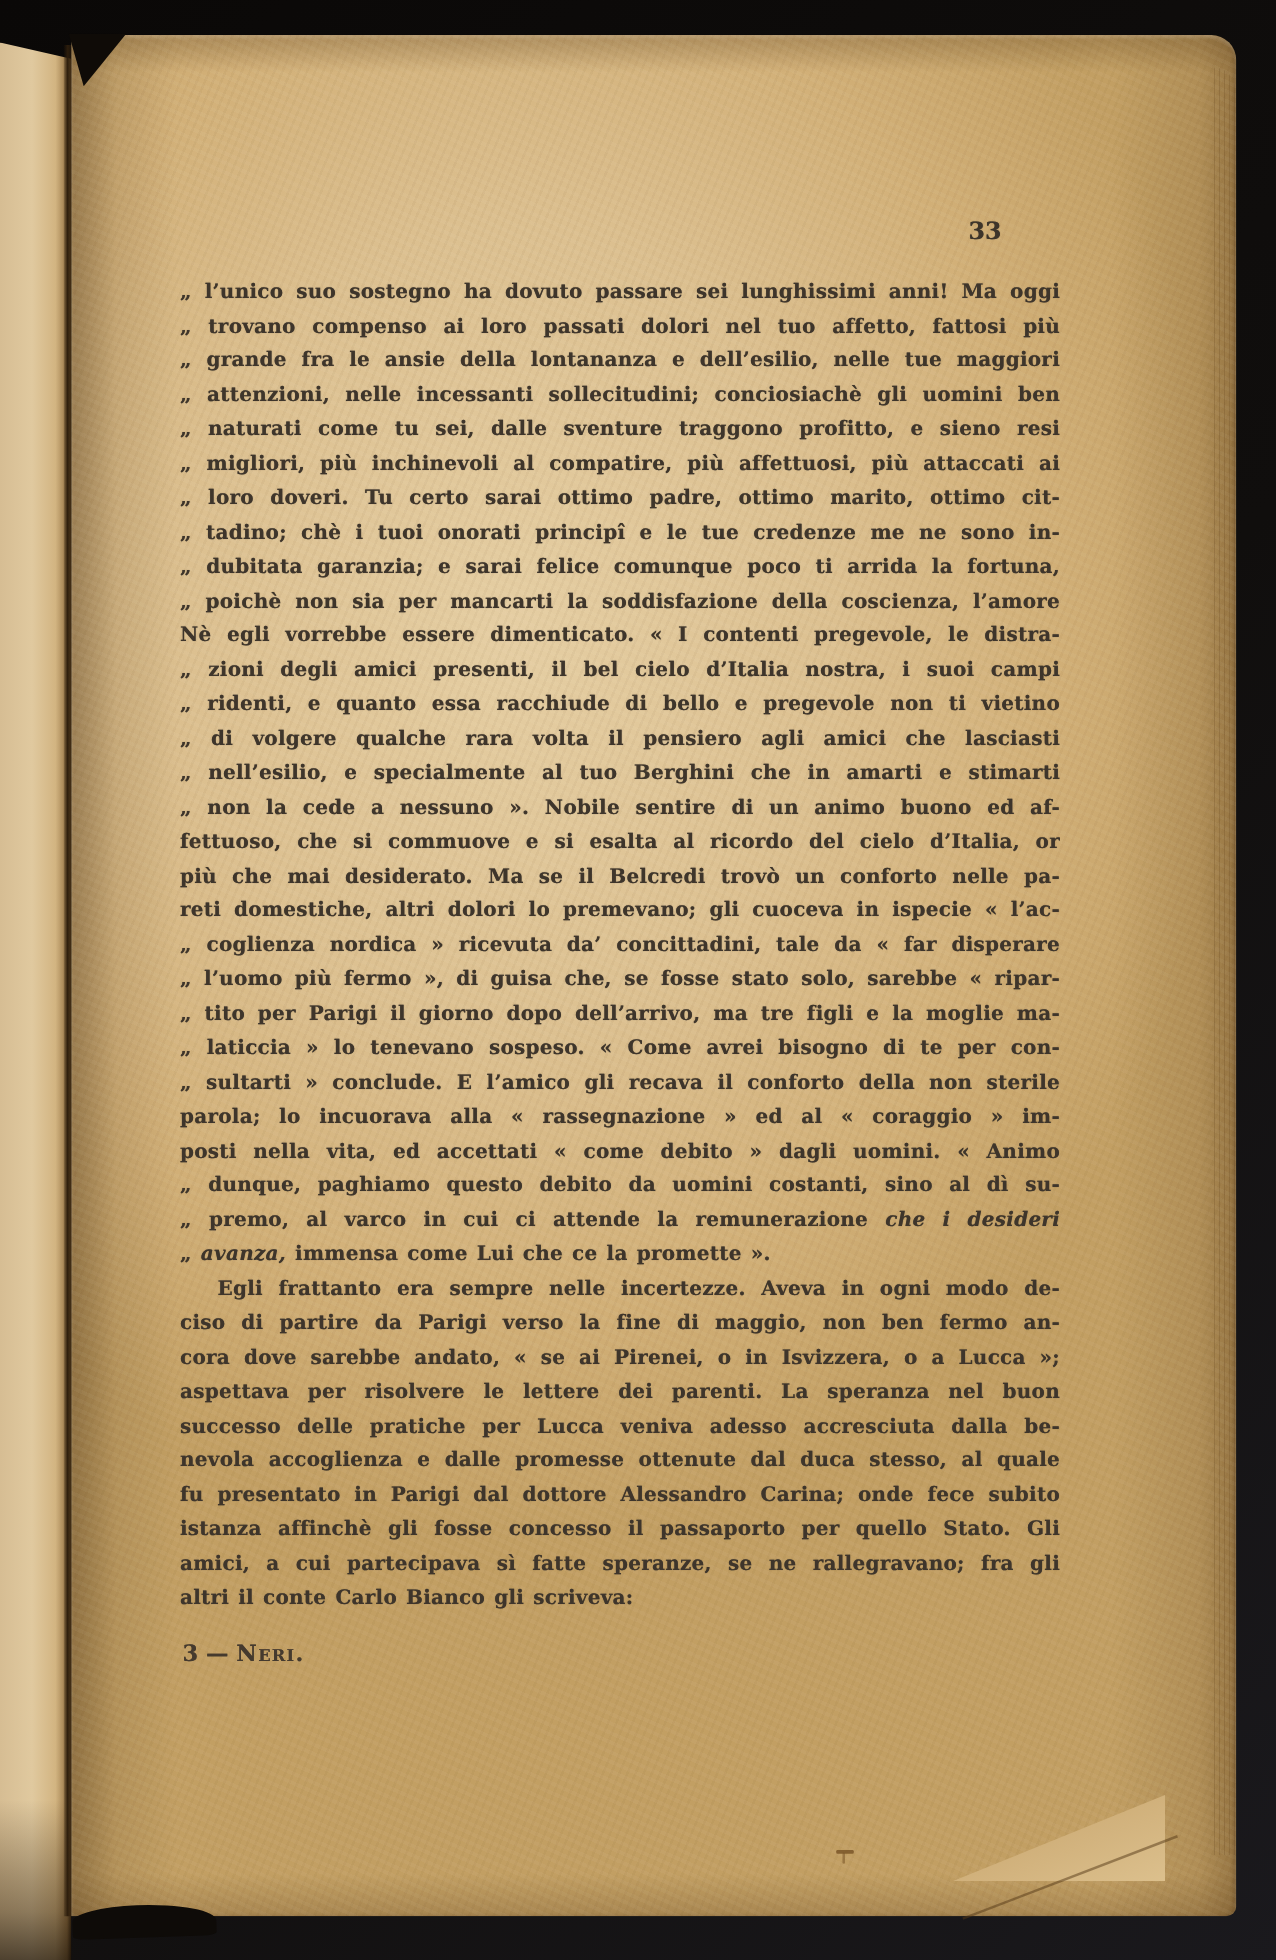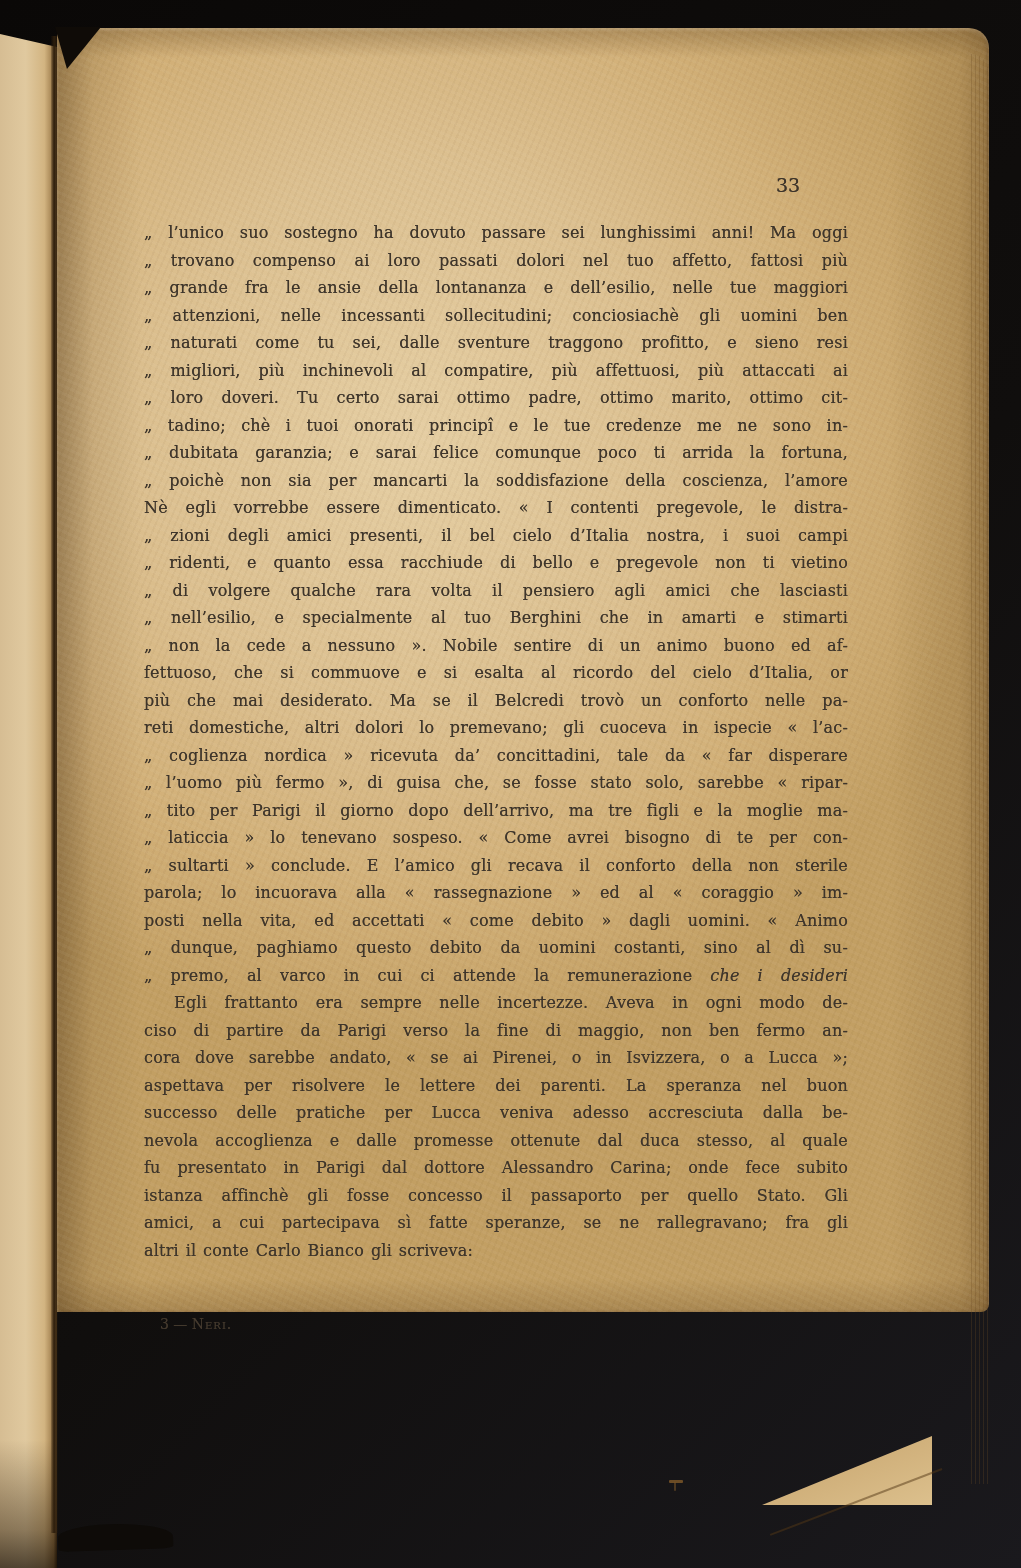--- a/index.html
+++ b/index.html
@@ -18,29 +18,30 @@
     position:absolute;left:0;top:1440px;width:57px;height:128px;
     background:linear-gradient(180deg,rgba(40,26,10,0) 0%,rgba(40,26,10,.45) 70%,rgba(20,12,4,.7) 100%);
   }
   
   .gutter{
     position:absolute;left:51px;top:36px;width:7px;height:1497px;
     background:linear-gradient(90deg,rgba(30,18,6,.2),#2c1d0c 45%,rgba(52,34,14,.55) 75%,rgba(60,40,18,0));
   }
   
   .page{
-    position:absolute;left:57px;top:28px;width:932px;height:1284px;
+    position:absolute;left:57px;top:28px;width:932px;height:1505px;
     border-radius:2px 20px 8px 0;
     background:
       linear-gradient(90deg,rgba(74,50,20,.42) 0,rgba(74,50,20,.12) 36px,rgba(74,50,20,0) 85px),
       linear-gradient(270deg,rgba(94,64,26,.45) 0,rgba(94,64,26,.18) 30px,rgba(94,64,26,0) 100px),
       linear-gradient(180deg,rgba(99,70,33,.35) 0,rgba(99,70,33,0) 30px),
       linear-gradient(0deg,rgba(99,70,33,.28) 0,rgba(99,70,33,0) 34px),
       radial-gradient(ellipse 62% 48% at 38% 32%,#e5cea3 0%,#dcc090 45%,#d2b078 74%,#c29f63 100%);
     box-shadow:inset 0 2px 3px rgba(255,240,205,.3), inset -2px 0 3px rgba(70,44,16,.35);
+    font-weight:bold;
   }
   .texture{
     position:absolute;inset:0;border-radius:inherit;pointer-events:none;
     background:
       repeating-linear-gradient(24deg,rgba(255,250,235,.04) 0 3px,rgba(0,0,0,0) 3px 7px),
       repeating-linear-gradient(-67deg,rgba(96,66,30,.045) 0 2px,rgba(0,0,0,0) 2px 6px);
   }
   
   .edge-stack{
     position:absolute;right:1px;top:26px;width:17px;height:1430px;
@@ -80,22 +81,22 @@
     letter-spacing:.2px;word-spacing:1.5px;
   }
   .line{
     height:27.5px;line-height:27.5px;overflow:hidden;
     text-align:justify;text-align-last:justify;
   }
   .line.no-just{text-align-last:left;}
   .line.indent{text-indent:30px;}
   .line .it{font-style:italic;margin-top:24px;}
   .footer-sig{
-    position:absolute;left:103px;top:1286px;
-    font-size:14px;color:#453a2e;line-height:20px;
+    position:absolute;left:89px;top:1286px;
+    font-size:18px;color:#453a2e;line-height:20px;
     text-shadow:0 0 .5px rgba(69,58,46,.7);
   }
   .footer-sig .sc{font-variant:small-caps;letter-spacing:1px;}
   
   .ink-mark{position:absolute;left:612px;top:1452px;width:16px;height:12px;}
   .ink-mark .bar{position:absolute;left:0;top:0;width:14px;height:2.5px;background:rgba(122,86,40,.85);border-radius:1px;}
   .ink-mark .stem{position:absolute;left:5px;top:2px;width:2px;height:9px;background:rgba(122,86,40,.55);border-radius:1px;}
 </style>
 </head>
 <body>
@@ -133,20 +134,21 @@
         <div class="line"><span>reti domestiche, altri dolori lo premevano; gli cuoceva in ispecie « l’ac-</span></div>
         <div class="line"><span>„ coglienza nordica » ricevuta da’ concittadini, tale da « far disperare</span></div>
         <div class="line"><span>„ l’uomo più fermo », di guisa che, se fosse stato solo, sarebbe « ripar-</span></div>
         <div class="line"><span>„ tito per Parigi il giorno dopo dell’arrivo, ma tre figli e la moglie ma-</span></div>
         <div class="line"><span>„ laticcia » lo tenevano sospeso. « Come avrei bisogno di te per con-</span></div>
         <div class="line"><span>„ sultarti » conclude. E l’amico gli recava il conforto della non sterile</span></div>
         <div class="line"><span>parola; lo incuorava alla « rassegnazione » ed al « coraggio » im-</span></div>
         <div class="line"><span>posti nella vita, ed accettati « come debito » dagli uomini. « Animo</span></div>
         <div class="line"><span>„ dunque, paghiamo questo debito da uomini costanti, sino al dì su-</span></div>
         <div class="line"><span>„ premo, al varco in cui ci attende la remunerazione </span><span class="it">che i desideri</span></div>
+        <div class="line no-just"><span>„ </span><span class="it">avanza,</span><span> immensa come Lui che ce la promette ».</span></div>
         <div class="line indent"><span>Egli frattanto era sempre nelle incertezze. Aveva in ogni modo de-</span></div>
         <div class="line"><span>ciso di partire da Parigi verso la fine di maggio, non ben fermo an-</span></div>
         <div class="line"><span>cora dove sarebbe andato, « se ai Pirenei, o in Isvizzera, o a Lucca »;</span></div>
         <div class="line"><span>aspettava per risolvere le lettere dei parenti. La speranza nel buon</span></div>
         <div class="line"><span>successo delle pratiche per Lucca veniva adesso accresciuta dalla be-</span></div>
         <div class="line"><span>nevola accoglienza e dalle promesse ottenute dal duca stesso, al quale</span></div>
         <div class="line"><span>fu presentato in Parigi dal dottore Alessandro Carina; onde fece subito</span></div>
         <div class="line"><span>istanza affinchè gli fosse concesso il passaporto per quello Stato. Gli</span></div>
         <div class="line"><span>amici, a cui partecipava sì fatte speranze, se ne rallegravano; fra gli</span></div>
         <div class="line no-just"><span>altri il conte Carlo Bianco gli scriveva:</span></div>

